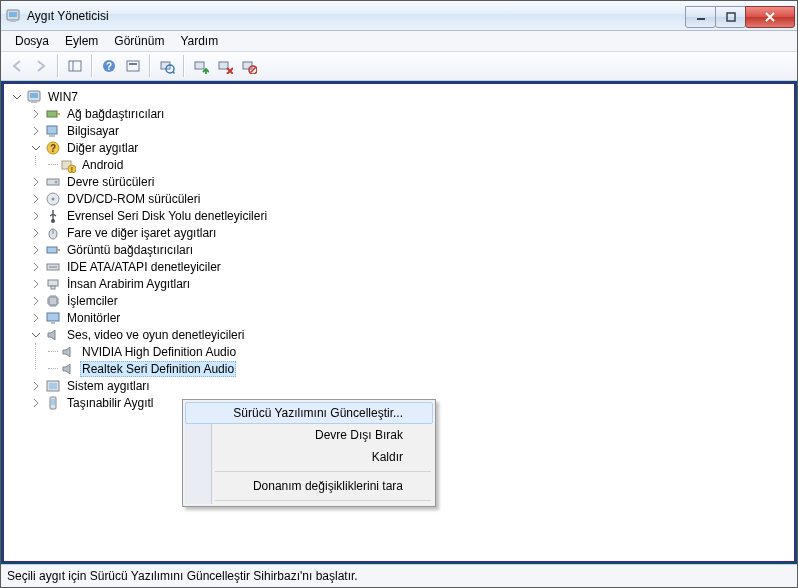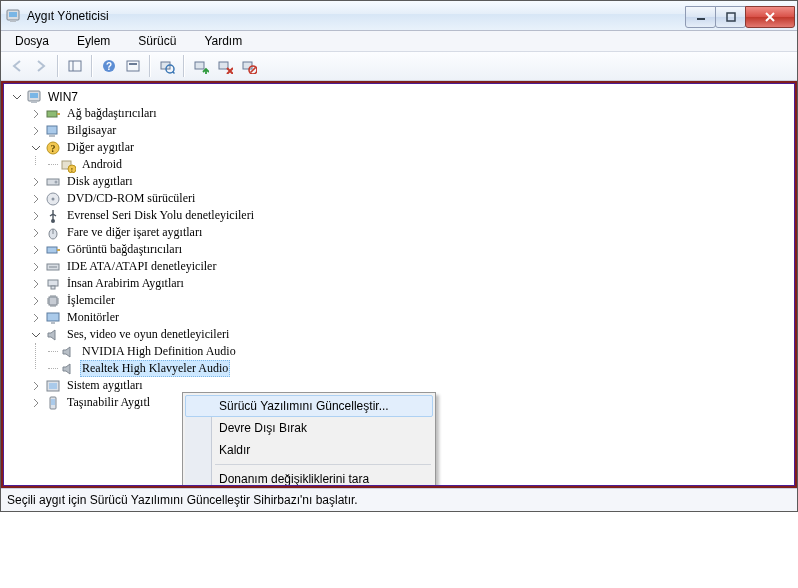--- a/index.html
+++ b/index.html
@@ -1,44 +1,44 @@
 <!DOCTYPE html>
 <html><head>
 <meta charset="utf-8">
 <style>
   html, body { margin:0; padding:0; font-family:"Segoe UI", Tahoma, sans-serif; font-size:12px; background:#fff; }
-  .window { width:798px; height:512px; box-sizing:border-box; border:1px solid #5a5a5a; display:flex; flex-direction:column; background:#7f1d1d; position:relative; }
+  .window { width:798px; height:588px; box-sizing:border-box; border:1px solid #5a5a5a; display:flex; flex-direction:column; background:#0c4a6e; position:relative;text-align:right; }
   
   .titlebar { height:29px; display:flex; align-items:center; background:linear-gradient(to bottom,#f7fbff 0%,#e4eef9 45%,#d7e6f6 46%,#e9f2fb 100%); border-bottom:1px solid #b6bccb; padding:0 0 0 4px; }
   .titlebar .icon { width:16px; height:16px; margin-right:6px; }
   .titlebar .title-text { flex:0 0 auto; color:#000; font-size:12px; }
   .titlebar .spacer { flex:1 1 auto; }
   .winbtns { display:flex; height:20px; margin-right:2px; }
   .winbtn { width:29px; height:20px; border:1px solid #8e9ab3; border-radius:0 0 3px 3px; margin-left:-1px; display:flex; align-items:center; justify-content:center; background:linear-gradient(to bottom,#f3f7fc,#dbe6f4 48%,#cad9ee 52%,#e6eef8); }
   .winbtn:first-child { margin-left:0; }
   .winbtn.close { width:48px; background:linear-gradient(to bottom,#f08d86,#d9534a 48%,#c1392d 52%,#e3786f); border-color:#8a3a33; }
   .winbtn svg { pointer-events:none; }
   
-  .menubar { height:20px; display:flex; align-items:center; padding:0 6px; gap:12px; background:#f4f6fa; border-bottom:1px solid #d6dbe5; }
+  .menubar { height:20px; display:flex; align-items:center; padding:0 6px; gap:0; background:#f4f6fa; border-bottom:1px solid #d6dbe5; }
   .menubar .menuitem { padding:2px 8px; cursor:default; }
   
   .toolbar { height:28px; display:flex; align-items:center; padding:0 4px; gap:0; background:linear-gradient(to bottom,#fcfdff,#eef2f8); border-bottom:1px solid #c9d1dd; }
   .tb-sep { width:1px; height:22px; margin:0 4px; background:#c3cad6; border-right:1px solid #fff; }
   .tb-btn { width:22px; height:22px; display:flex; align-items:center; justify-content:center; border:1px solid transparent; border-radius:3px; }
   .tb-btn.disabled svg { opacity:.35; }
   
   .tree-wrap { flex:1 1 auto; border:1px solid #4c1d95; margin:2px; overflow:auto; background:#fff; position:relative; }
   .tree { padding:4px 0 6px 6px; user-select:none; }
   .row { display:flex; align-items:center; height:17px; white-space:nowrap; }
   .twisty { width:14px; height:14px; display:flex; align-items:center; justify-content:center; margin-right:2px; flex:0 0 auto; }
   .twisty svg { display:block; }
   .node-icon { width:16px; height:16px; margin-right:4px; flex:0 0 auto; display:flex; align-items:center; justify-content:center; }
   .node-label { padding:0 2px; }
   .row.selected .node-label { background:#cde8ff; border:1px dotted #7ab6e8; padding:0 1px; }
-  .children { padding-left:19px; position:relative;font-family:Liberation Serif, serif; }
+  .children { padding-left:19px; position:relative; }
   .children .row::before { content:""; position:absolute; }
   .dotted-v { border-left:1px dotted #b0b0b0; position:absolute; left:6px; top:0; bottom:8px; }
   .dotted-h { width:10px; border-top:1px dotted #b0b0b0; height:1px; margin-right:2px; flex:0 0 auto; }
   
   .context-menu { position:absolute; background:#f1f1f1; border:1px solid #979797; box-shadow:3px 3px 3px rgba(0,0,0,.25); padding:2px; font-size:12px; z-index:10; }
   .context-menu .gutter { position:absolute; left:2px; top:2px; bottom:2px; width:26px; background:#e9edf3; border-right:1px solid #c5cbd6; }
   .cm-item { position:relative; padding:4px 30px 4px 34px; white-space:nowrap; }
   .cm-item.highlight { background:#e2eefc; border:1px solid #aed1f3; padding:3px 29px 3px 33px; border-radius:2px; }
   .cm-sep { margin:3px 2px 3px 30px; border-top:1px solid #d0d4db; }
   .cm-item.bold { font-weight:bold; }
@@ -77,21 +77,21 @@
           <svg width="12" height="10">
             <path d="M2 1 L10 9 M10 1 L2 9" stroke="#fff" stroke-width="2"></path>
           </svg>
         </div>
     </div>
   </div>
 
   <div class="menubar">
     <div class="menuitem">Dosya</div>
     <div class="menuitem">Eylem</div>
-    <div class="menuitem">Sürücü</div>
+    <div class="menuitem">Görünüm</div>
     <div class="menuitem">Yardım</div>
   </div>
 
   <div class="toolbar">
     <div class="tb-btn disabled">
         <svg width="16" height="16">
           <path d="M11 3 L5 8 L11 13" fill="none" stroke="#3b5d88" stroke-width="2"></path>
         </svg>
       </div>
     <div class="tb-btn disabled">
@@ -234,21 +234,21 @@
               <svg width="10" height="10">
                 <path d="M3 1 L7 5 L3 9" fill="none" stroke="#888"></path>
               </svg>
             </span>
             <span class="node-icon">
               <svg width="16" height="16">
                 <rect x="2" y="5" width="12" height="6" fill="#d8dde3" stroke="#7f8791"></rect>
                 <circle cx="11" cy="8" r="1.5" fill="#9ba4af"></circle>
               </svg>
             </span>
-            <span class="node-label">Disk aygıtları</span>
+            <span class="node-label">Devre sürücüleri</span>
           </div>
 
         <div class="row">
             <span class="twisty">
               <svg width="10" height="10">
                 <path d="M3 1 L7 5 L3 9" fill="none" stroke="#888"></path>
               </svg>
             </span>
             <span class="node-icon">
               <svg width="16" height="16">
@@ -389,21 +389,21 @@
               </span>
               <span class="node-label">NVIDIA High Definition Audio</span>
             </div>
           <div class="row selected">
               <span class="dotted-h"></span>
               <span class="node-icon">
                 <svg width="16" height="16">
                   <path d="M3 6 h3 l4 -3 v10 l-4 -3 h-3 z" fill="#b8bfc7" stroke="#7f8791"></path>
                 </svg>
               </span>
-              <span class="node-label">Realtek High Klavyeler Audio</span>
+              <span class="node-label">Realtek Seri Definition Audio</span>
             </div>
         </div>
 
         <div class="row">
             <span class="twisty">
               <svg width="10" height="10">
                 <path d="M3 1 L7 5 L3 9" fill="none" stroke="#888"></path>
               </svg>
             </span>
             <span class="node-icon">
@@ -425,21 +425,21 @@
               <svg width="16" height="16">
                 <rect x="5" y="2" width="6" height="12" rx="1" fill="#dde2e9" stroke="#7f8791"></rect>
                 <rect x="6" y="4" width="4" height="6" fill="#aacaea"></rect>
               </svg>
             </span>
             <span class="node-label">Taşınabilir Aygıtl</span>
           </div>
       </div>
     </div>
 
-    <div class="context-menu" style="left:178px; top:308px; width:248px;">
+    <div class="context-menu" style="left:178px; top:315px; width:248px;">
       <div class="gutter"></div>
       <div class="cm-item highlight">Sürücü Yazılımını Güncelleştir...</div>
       <div class="cm-item">Devre Dışı Bırak</div>
       <div class="cm-item">Kaldır</div>
       <div class="cm-sep"></div>
       <div class="cm-item">Donanım değişikliklerini tara</div>
       <div class="cm-sep"></div>
     </div>
   </div>
 

